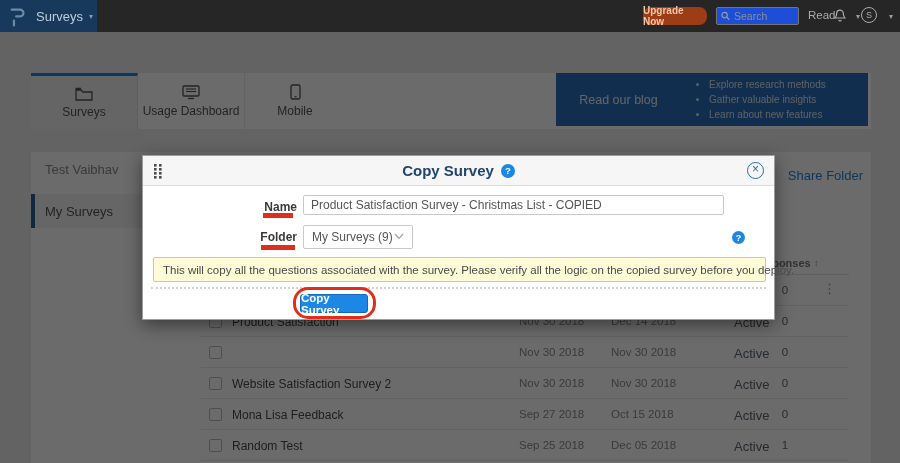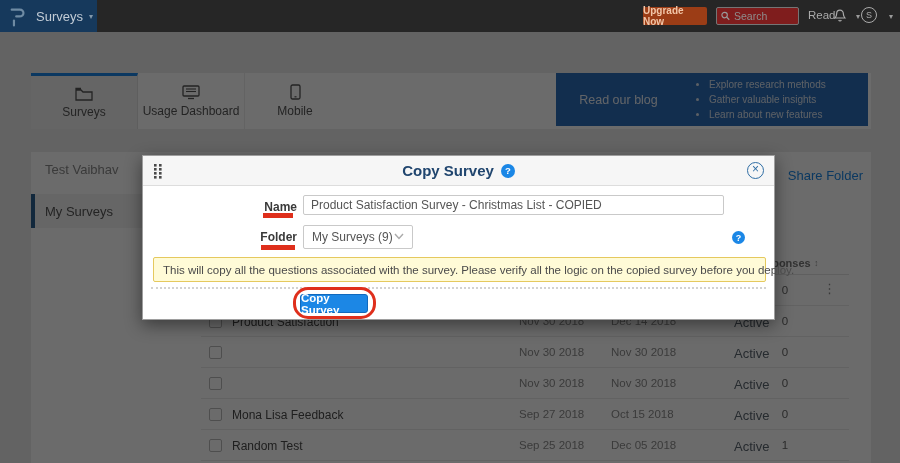--- a/index.html
+++ b/index.html
@@ -5,22 +5,22 @@
   * { margin:0; padding:0; box-sizing:border-box; }
   body { font-family:"Liberation Sans", sans-serif; }
   .screen { position:relative; width:900px; height:463px; background:#ededed; overflow:hidden; }
 
   
   .topbar { position:absolute; top:0; left:0; width:900px; height:32px; background:#262626; z-index:3; }
   .logo-tile { position:absolute; left:0; top:0; width:97px; height:32px; background:#16395c; display:flex; align-items:center; }
   .logo-mark { margin-left:9px; }
   .product-label { margin-left:9px; color:#c2ccd6; font-size:13px; }
   .caret { color:#8298ab; font-size:8px; margin-left:6px; }
-  .upgrade-btn { position:absolute; left:643px; top:7px; width:64px; height:18px; background:#9c3d16; border-radius:2px; color:#f2c6a8; font-size:10px; font-weight:bold; display:flex; align-items:center; justify-content:center; cursor:pointer; }
-  .search-box { position:absolute; left:716px; top:7px; width:83px; height:18px; background:#7f1d1d; border:1px solid #757575; border-radius:2px; display:flex; align-items:center; padding:0 4px; gap:4px; }
+  .upgrade-btn { position:absolute; left:643px; top:7px; width:64px; height:18px; background:#9c3d16; border-radius:8px; color:#f2c6a8; font-size:10px; font-weight:bold; display:flex; align-items:center; justify-content:center; cursor:pointer; }
+  .search-box { position:absolute; left:716px; top:7px; width:83px; height:18px; background:#1d4ed8; border:1px solid #757575; border-radius:2px; display:flex; align-items:center; padding:0 4px; gap:4px; }
   .search-box input { background:transparent; border:none; outline:none; color:#b5b5b5; font-size:10.5px; width:60px; font-family:"Liberation Sans", sans-serif; }
   .search-box input::placeholder { color:#8e8e8e; }
   .help-label { position:absolute; left:808px; top:9px; color:#ababab; font-size:11.5px; cursor:pointer; }
   .bell-wrap { position:absolute; left:833px; top:7px; cursor:pointer; }
   .bell-caret { position:absolute; left:850px; top:12px; color:#9a9a9a; font-size:8px; }
   .avatar { position:absolute; left:861px; top:7px; width:16px; height:16px; border:1.5px solid #ababab; border-radius:50%; color:#ababab; font-size:9px; display:flex; align-items:center; justify-content:center; }
   .avatar-caret { position:absolute; left:883px; top:12px; color:#9a9a9a; font-size:8px; }
 
   
   .tabs-card { position:absolute; left:31px; top:73px; width:840px; height:56px; background:#ffffff; }
@@ -180,20 +180,21 @@
       </div>
       <div class="trow r3">
         <div class="c-check"></div>
         <span class="c-created">Nov 30 2018</span>
         <span class="c-modified">Nov 30 2018</span>
         <span class="c-status">Active</span>
         <span class="c-resp">0</span>
       </div>
       <div class="trow r4">
         <div class="c-check"></div>
+        <span class="c-title">Website Satisfaction Survey 2</span>
         <span class="c-created">Nov 30 2018</span>
         <span class="c-modified">Nov 30 2018</span>
         <span class="c-status">Active</span>
         <span class="c-resp">0</span>
       </div>
       <div class="trow r5">
         <div class="c-check"></div>
         <span class="c-title">Mona Lisa Feedback</span>
         <span class="c-created">Sep 27 2018</span>
         <span class="c-modified">Oct 15 2018</span>

